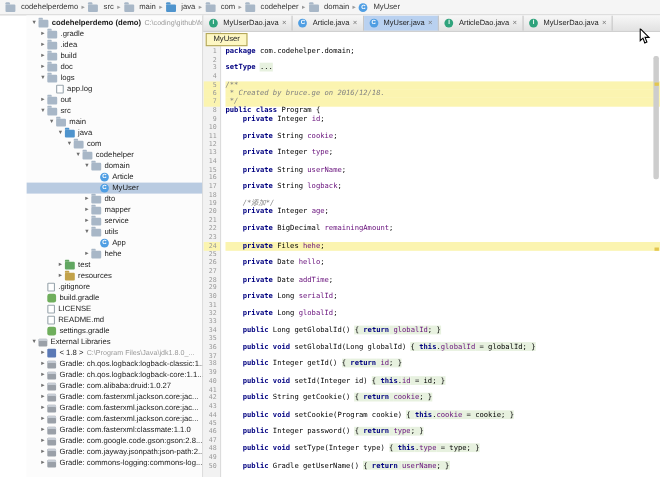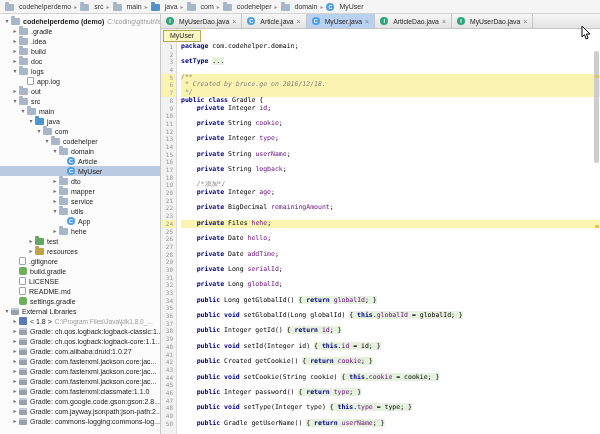--- a/index.html
+++ b/index.html
@@ -3,21 +3,21 @@
 <meta charset="utf-8">
 <style>
   *{box-sizing:border-box;margin:0;padding:0;}
   html,body{width:600px;height:434px;overflow:hidden;}
   body{position:relative;background:#fff;font-family:"Liberation Sans","DejaVu Sans",sans-serif;cursor:default;}
 
   .navbar{height:14px;display:flex;align-items:center;background:#f5f5f5;border-bottom:1px solid #d4d4d4;padding:0 4px;font-size:7px;color:#333;white-space:nowrap;overflow:hidden;}
   .crumb{display:inline-flex;align-items:center;gap:2px;padding:0 1px;}
   .sep{color:#9a9a9a;margin:0 2px;font-size:6px;}
 
-  .main{display:flex;height:420px;}
+  .main{display:flex;height:420px;padding-left:24px;}
 
   .panel{width:161px;min-width:161px;border-right:1px solid #c8c8c8;background:#fcfcfc;overflow:hidden;padding-top:2px;font-size:7px;}
   .trow{height:10px;display:flex;align-items:center;white-space:nowrap;overflow:hidden;}
   .trow.sel{background:#b9cbe1;}
   .arrow{width:8px;min-width:8px;text-align:center;color:#6e6e6e;font-size:6px;line-height:10px;}
   .tlabel{color:#1a1a1a;}
   .tlabel.bold{font-weight:bold;}
   .tsub{color:#9a9a9a;margin-left:3px;font-size:6.5px;}
 
   .ic{display:inline-flex;align-items:center;justify-content:center;width:8px;height:8px;min-width:8px;margin-right:3px;position:relative;font-size:5.5px;font-weight:bold;color:#fff;line-height:8px;}
@@ -405,21 +405,21 @@
           <div class="gline">50</div>
         </div>
       <div class="codecol" id="code">
           <div class="cline"><span class="seg kw">package</span><span class="seg pl"> com.codehelper.domain;</span></div>
           <div class="cline"></div>
           <div class="cline"><span class="seg kw">setType</span><span class="seg pl"> </span><span class="seg f">...</span></div>
           <div class="cline"></div>
           <div class="cline hl"><span class="seg cmt">/**</span></div>
           <div class="cline hl"><span class="seg cmt"> * Created by bruce.ge on 2016/12/18.</span></div>
           <div class="cline hl"><span class="seg cmt"> */</span></div>
-          <div class="cline"><span class="seg kw">public class</span><span class="seg pl"> Gradle {</span></div>
+          <div class="cline"><span class="seg kw">public class</span><span class="seg pl"> Program {</span></div>
           <div class="cline"><span class="seg pl">    </span><span class="seg kw">private</span><span class="seg pl"> Integer </span><span class="seg fld">id</span><span class="seg pl">;</span></div>
           <div class="cline"></div>
           <div class="cline"><span class="seg pl">    </span><span class="seg kw">private</span><span class="seg pl"> String </span><span class="seg fld">cookie</span><span class="seg pl">;</span></div>
           <div class="cline"></div>
           <div class="cline"><span class="seg pl">    </span><span class="seg kw">private</span><span class="seg pl"> Integer </span><span class="seg fld">type</span><span class="seg pl">;</span></div>
           <div class="cline"></div>
           <div class="cline"><span class="seg pl">    </span><span class="seg kw">private</span><span class="seg pl"> String </span><span class="seg fld">userName</span><span class="seg pl">;</span></div>
           <div class="cline"></div>
           <div class="cline"><span class="seg pl">    </span><span class="seg kw">private</span><span class="seg pl"> String </span><span class="seg fld">logback</span><span class="seg pl">;</span></div>
           <div class="cline"></div>
@@ -439,23 +439,23 @@
           <div class="cline"><span class="seg pl">    </span><span class="seg kw">private</span><span class="seg pl"> Long </span><span class="seg fld">globalId</span><span class="seg pl">;</span></div>
           <div class="cline"></div>
           <div class="cline"><span class="seg pl">    </span><span class="seg kw">public</span><span class="seg pl"> Long getGlobalId() </span><span class="seg f">{ </span><span class="seg fk">return</span><span class="seg f"> </span><span class="seg ff">globalId</span><span class="seg f">; }</span></div>
           <div class="cline"></div>
           <div class="cline"><span class="seg pl">    </span><span class="seg kw">public void</span><span class="seg pl"> setGlobalId(Long globalId) </span><span class="seg f">{ </span><span class="seg fk">this</span><span class="seg f">.</span><span class="seg ff">globalId</span><span class="seg f"> = globalId; }</span></div>
           <div class="cline"></div>
           <div class="cline"><span class="seg pl">    </span><span class="seg kw">public</span><span class="seg pl"> Integer getId() </span><span class="seg f">{ </span><span class="seg fk">return</span><span class="seg f"> </span><span class="seg ff">id</span><span class="seg f">; }</span></div>
           <div class="cline"></div>
           <div class="cline"><span class="seg pl">    </span><span class="seg kw">public void</span><span class="seg pl"> setId(Integer id) </span><span class="seg f">{ </span><span class="seg fk">this</span><span class="seg f">.</span><span class="seg ff">id</span><span class="seg f"> = id; }</span></div>
           <div class="cline"></div>
-          <div class="cline"><span class="seg pl">    </span><span class="seg kw">public</span><span class="seg pl"> Created getCookie() </span><span class="seg f">{ </span><span class="seg fk">return</span><span class="seg f"> </span><span class="seg ff">cookie</span><span class="seg f">; }</span></div>
-          <div class="cline"></div>
-          <div class="cline"><span class="seg pl">    </span><span class="seg kw">public void</span><span class="seg pl"> setCookie(String cookie) </span><span class="seg f">{ </span><span class="seg fk">this</span><span class="seg f">.</span><span class="seg ff">cookie</span><span class="seg f"> = cookie; }</span></div>
+          <div class="cline"><span class="seg pl">    </span><span class="seg kw">public</span><span class="seg pl"> String getCookie() </span><span class="seg f">{ </span><span class="seg fk">return</span><span class="seg f"> </span><span class="seg ff">cookie</span><span class="seg f">; }</span></div>
+          <div class="cline"></div>
+          <div class="cline"><span class="seg pl">    </span><span class="seg kw">public void</span><span class="seg pl"> setCookie(Program cookie) </span><span class="seg f">{ </span><span class="seg fk">this</span><span class="seg f">.</span><span class="seg ff">cookie</span><span class="seg f"> = cookie; }</span></div>
           <div class="cline"></div>
           <div class="cline"><span class="seg pl">    </span><span class="seg kw">public</span><span class="seg pl"> Integer password() </span><span class="seg f">{ </span><span class="seg fk">return</span><span class="seg f"> </span><span class="seg ff">type</span><span class="seg f">; }</span></div>
           <div class="cline"></div>
           <div class="cline"><span class="seg pl">    </span><span class="seg kw">public void</span><span class="seg pl"> setType(Integer type) </span><span class="seg f">{ </span><span class="seg fk">this</span><span class="seg f">.</span><span class="seg ff">type</span><span class="seg f"> = type; }</span></div>
           <div class="cline"></div>
           <div class="cline"><span class="seg pl">    </span><span class="seg kw">public</span><span class="seg pl"> Gradle getUserName() </span><span class="seg f">{ </span><span class="seg fk">return</span><span class="seg f"> </span><span class="seg ff">userName</span><span class="seg f">; }</span></div>
         </div>
       <div class="vthumb"></div>
       <div class="stripe s1"></div>
       <div class="stripe s2"></div>

